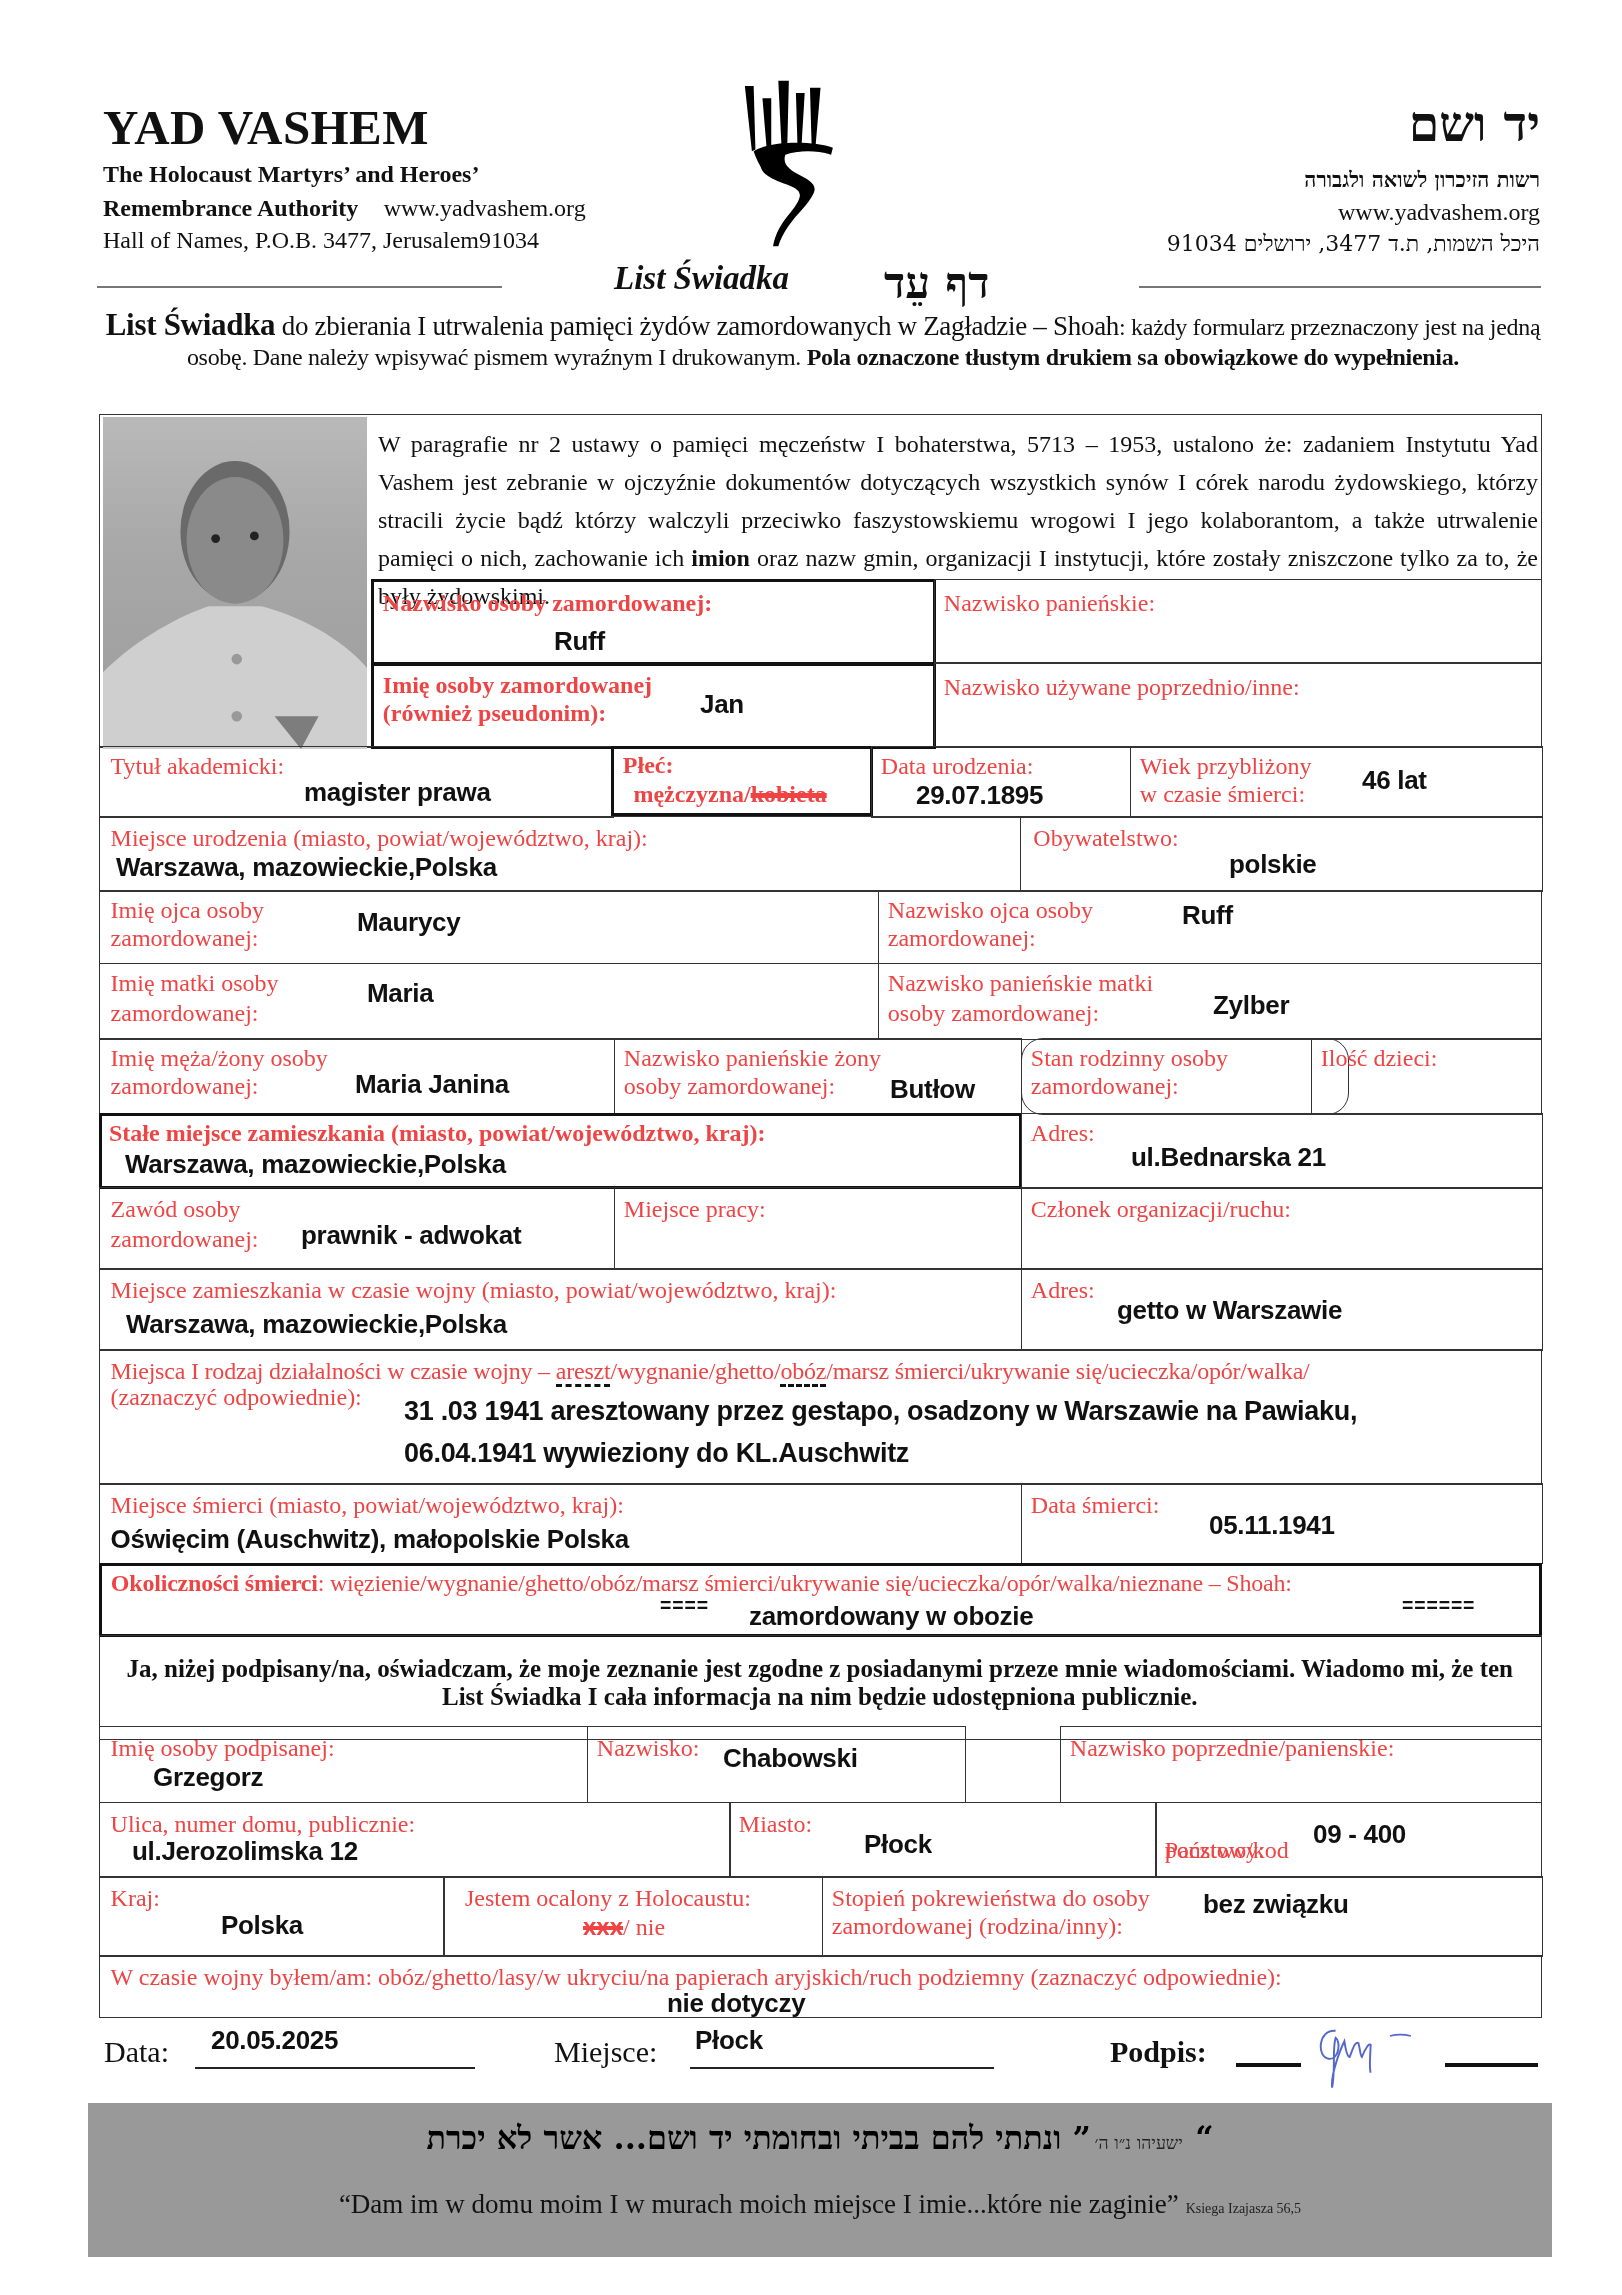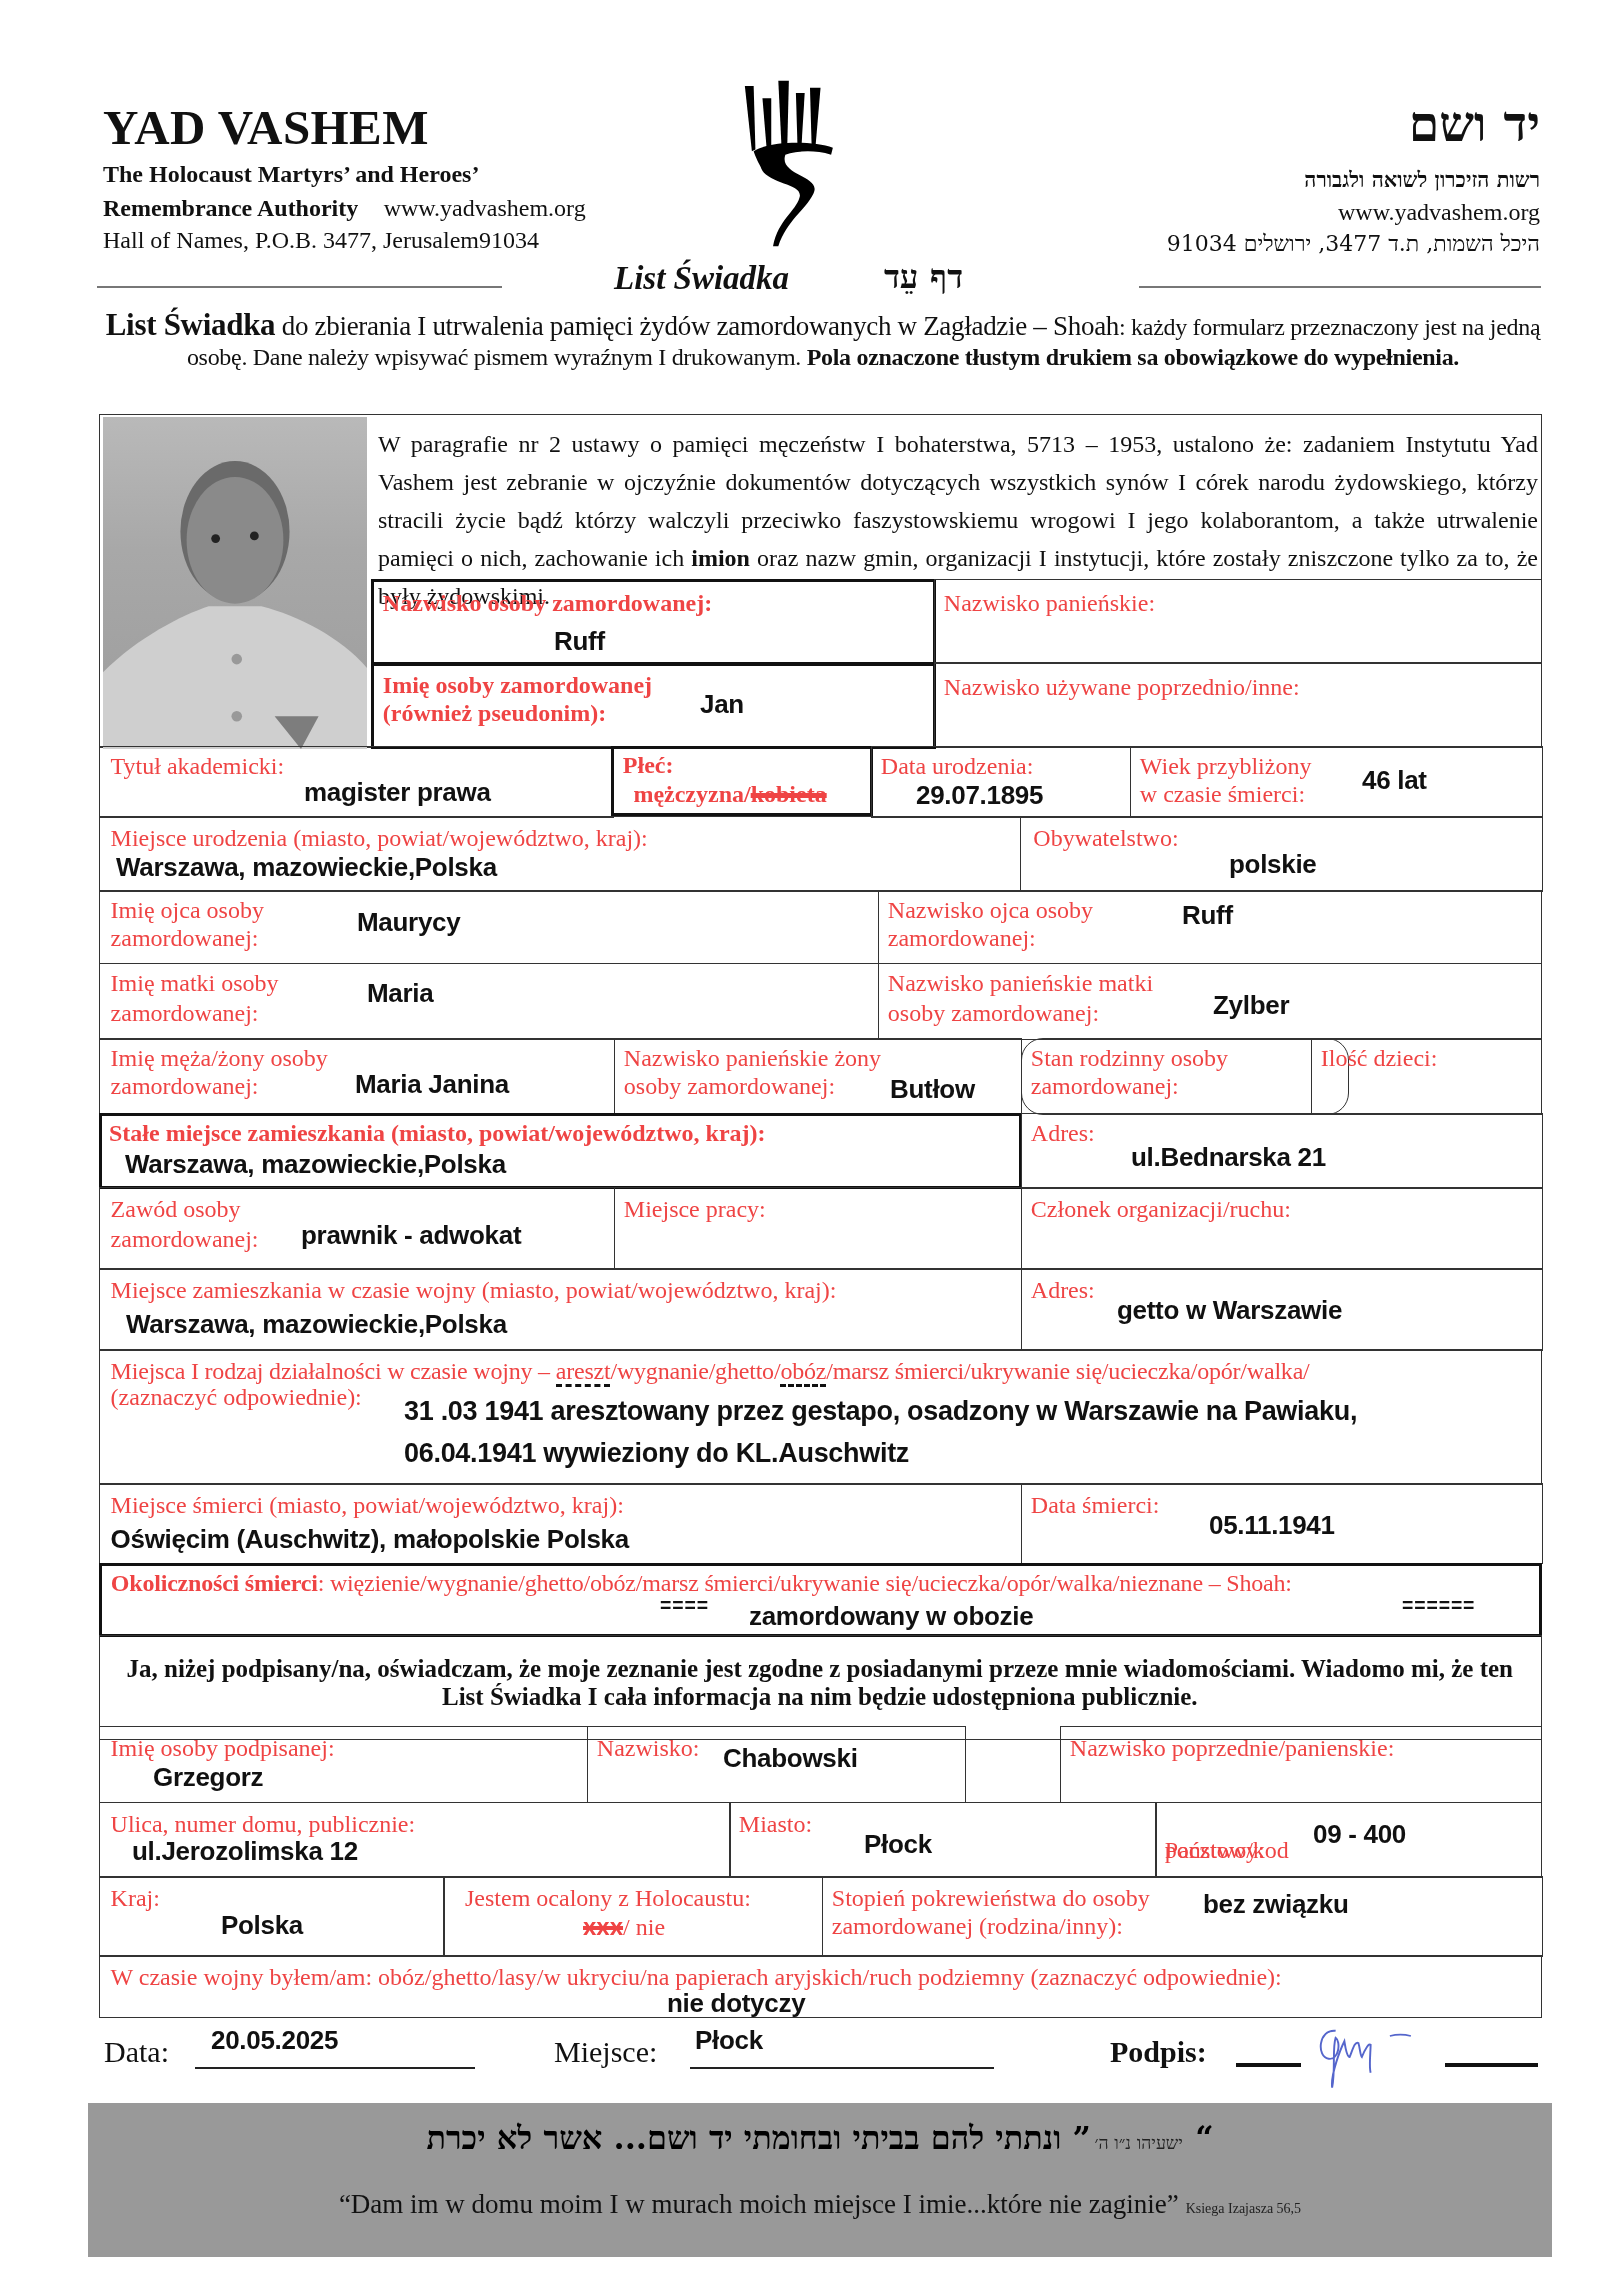--- a/index.html
+++ b/index.html
@@ -35,21 +35,21 @@
   <svg width="97" height="176" viewBox="0 0 110 200">
     <polygon points="2,8 12,8 14,80 10,82" fill="#000"></polygon>
     <polygon points="22,22 32,22 32,82 27,82" fill="#000"></polygon>
     <polygon points="40,2 52,2 50,84 44,84" fill="#000"></polygon>
     <polygon points="60,16 70,16 66,82 62,82" fill="#000"></polygon>
     <polygon points="76,10 88,10 82,80 78,80" fill="#000"></polygon>
     <path d="M12,82 C30,70 80,70 102,78 L100,86 C80,80 60,82 48,86 C40,110 90,110 80,130 C70,150 50,160 40,190 L34,190 C40,160 60,150 64,135 C70,118 26,120 20,100 C16,92 14,88 12,82 Z" fill="#000"></path>
   </svg>
 </div>
 <div class="abs serif" style="left:614px;top:260px;font-size:33px;font-style:italic;font-weight:bold;">List Świadka</div>
-<div class="abs hebrew" style="left:884px;top:257px;font-size:33px;font-weight:bold;">דף עֵד</div>
+<div class="abs hebrew" style="left:884px;top:257px;font-size:44px;font-weight:bold;">דף עֵד</div>
 
 <div class="abs hebrew" style="right:82px;top:95px;font-size:49px;font-weight:bold;">יד ושם</div>
 <div class="abs hebrew" style="right:82px;top:167px;font-size:21px;font-weight:bold;">רשות הזיכרון לשואה ולגבורה</div>
 <div class="abs serif" style="right:82px;top:199px;font-size:24px;">www.yadvashem.org</div>
 <div class="abs hebrew" style="right:82px;top:231px;font-size:22px;">היכל השמות, ת.ד 3477, ירושלים 91034</div>
 <div class="abs" style="left:1139px;top:286px;width:402px;height:1.8px;background:#777;"></div>
 
 <div class="abs serif" style="left:97px;top:310px;width:1452px;font-size:27px;line-height:29px;text-align:center;letter-spacing:-0.3px;">
   <span style="font-weight:bold;font-size:31px;">List Świadka</span><span> do zbierania I utrwalenia pamięci żydów zamordowanych w Zagładzie – Shoah</span><span style="font-size:24px;">: każdy formularz przeznaczony jest na jedną osobę. Dane należy wpisywać pismem wyraźnym I drukowanym. </span><span style="font-weight:bold;font-size:24px;">Pola oznaczone tłustym drukiem sa obowiązkowe do wypełnienia.</span>
 </div>

